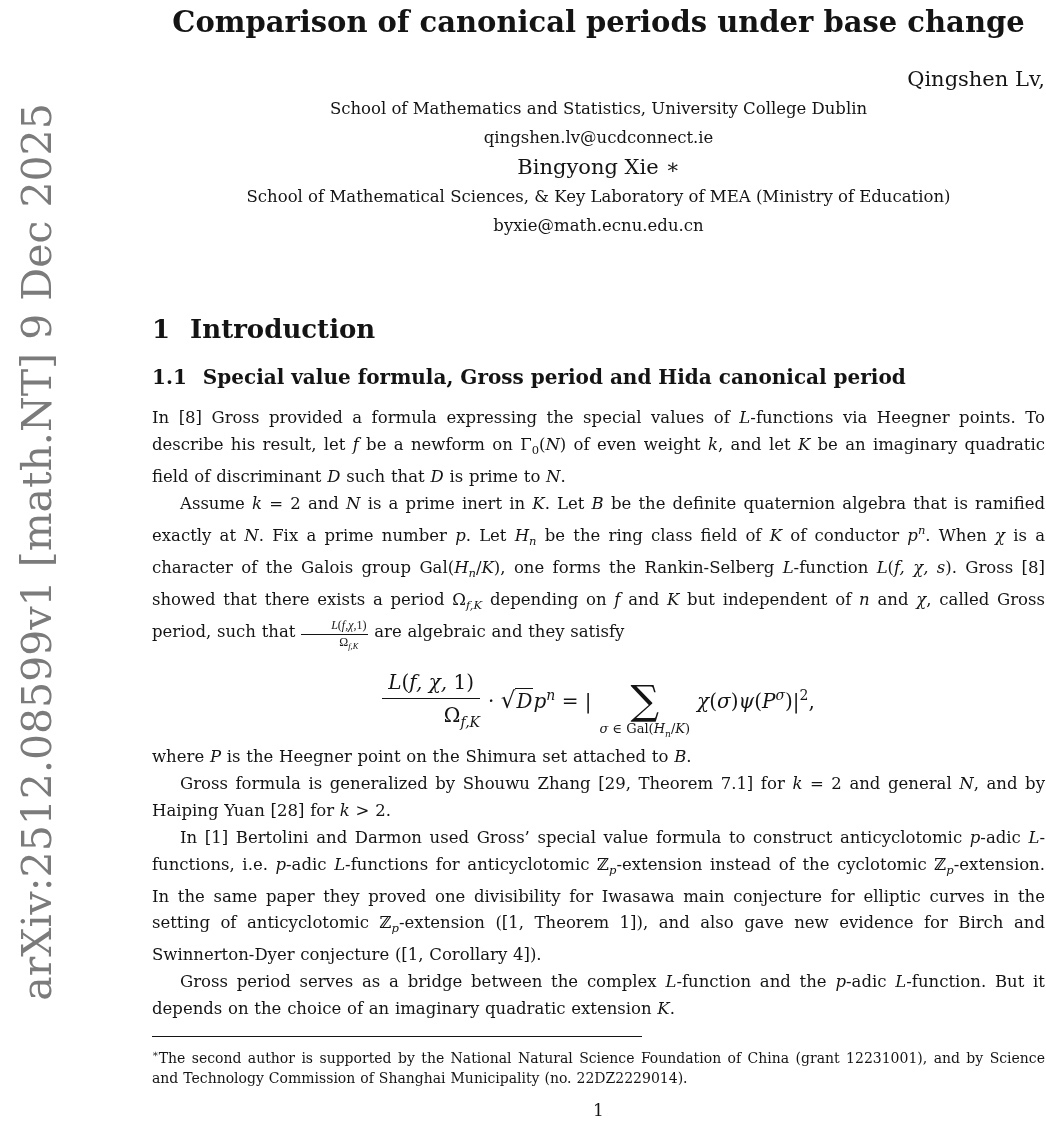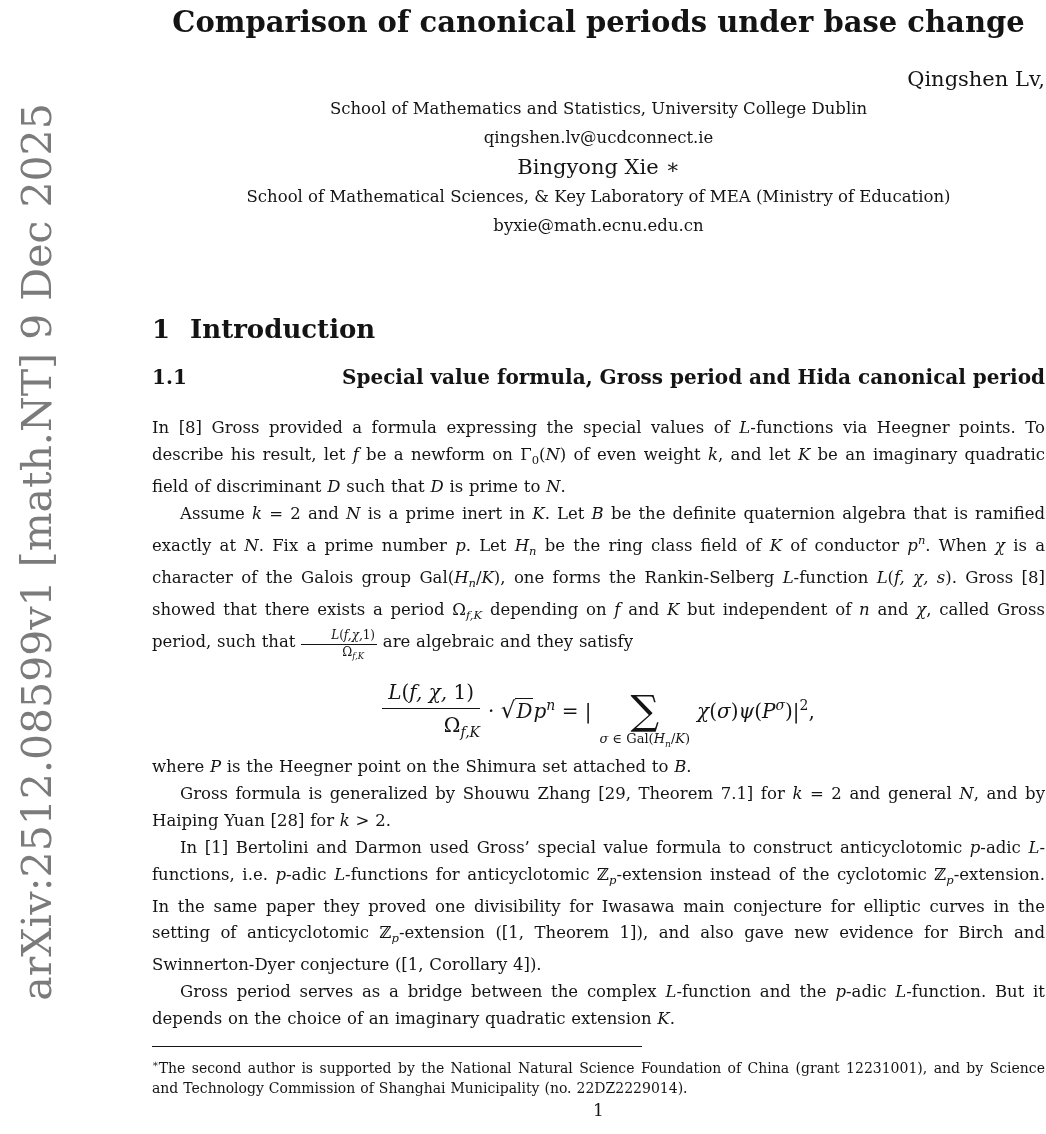--- a/index.html
+++ b/index.html
@@ -13,26 +13,26 @@
     transform:translate(-50%,-50%) rotate(-90deg);
     white-space:nowrap; font-size:41px; color:#7b7b7b;
     font-family:"DejaVu Serif", serif;
   }
   .content{position:absolute; left:152px; top:0; width:893px; height:1134px;}
   .title{margin:0; padding-top:4px; font-size:29px; line-height:37px; font-weight:bold; text-align:center;}
   .author-name{font-size:21px; line-height:30px; text-align:center; margin:0;}
   .author-name.first{margin-top:23px;text-align:right;}
   .author-line{font-size:16.5px; line-height:29px; text-align:center; margin:0;}
   .section-h{margin:72px 0 0; font-size:26px; line-height:34px; font-weight:bold; display:flex; gap:20px;}
-  .subsection-h{margin:18px 0 0; font-size:20px; line-height:26px; font-weight:bold; display:flex; gap:16px;justify-content:space-between;}
+  .subsection-h{margin:18px 0 0; font-size:20px; line-height:26px; font-weight:bold; display:flex; gap:16px;}
   .body{font-size:16.5px; line-height:26.8px; text-align:justify; margin:0; word-spacing:0.5px;}
-  .body.first{margin-top:25px;}
+  .body.first{margin-top:15px;}
   .indent{text-indent:28px;}
   sub,sup{font-size:70%;}
-  .ifrac{display:inline-block; vertical-align:-9px; text-align:center; font-size:12px; line-height:1.15;}
+  .ifrac{display:inline-block; vertical-align:-9px; text-align:center; font-size:12px; line-height:1.15;font-family:Liberation Serif, serif;}
   .ifrac .num{display:block; border-bottom:1px solid #141414; padding:0 2px 1px;}
   .ifrac .den{display:block; padding-top:1px;}
   .equation{display:flex; justify-content:center; align-items:center; font-size:20px; margin:12px 0 8px; min-height:72px;}
   .frac{display:inline-block; text-align:right;}
   .frac .num{display:block; border-bottom:1.2px solid #141414; padding:0 6px 4px;}
   .frac .den{display:block; padding-top:4px;}
   .eq-mid{margin:0 6px 0 8px;text-align:center;}
   .sq{font-size:23px;}
   .ol{border-top:1.4px solid #141414; padding:0 1px;}
   .sum{display:inline-flex; flex-direction:column; align-items:center; margin:0 7px 0 2px; transform:translateY(9px);}

